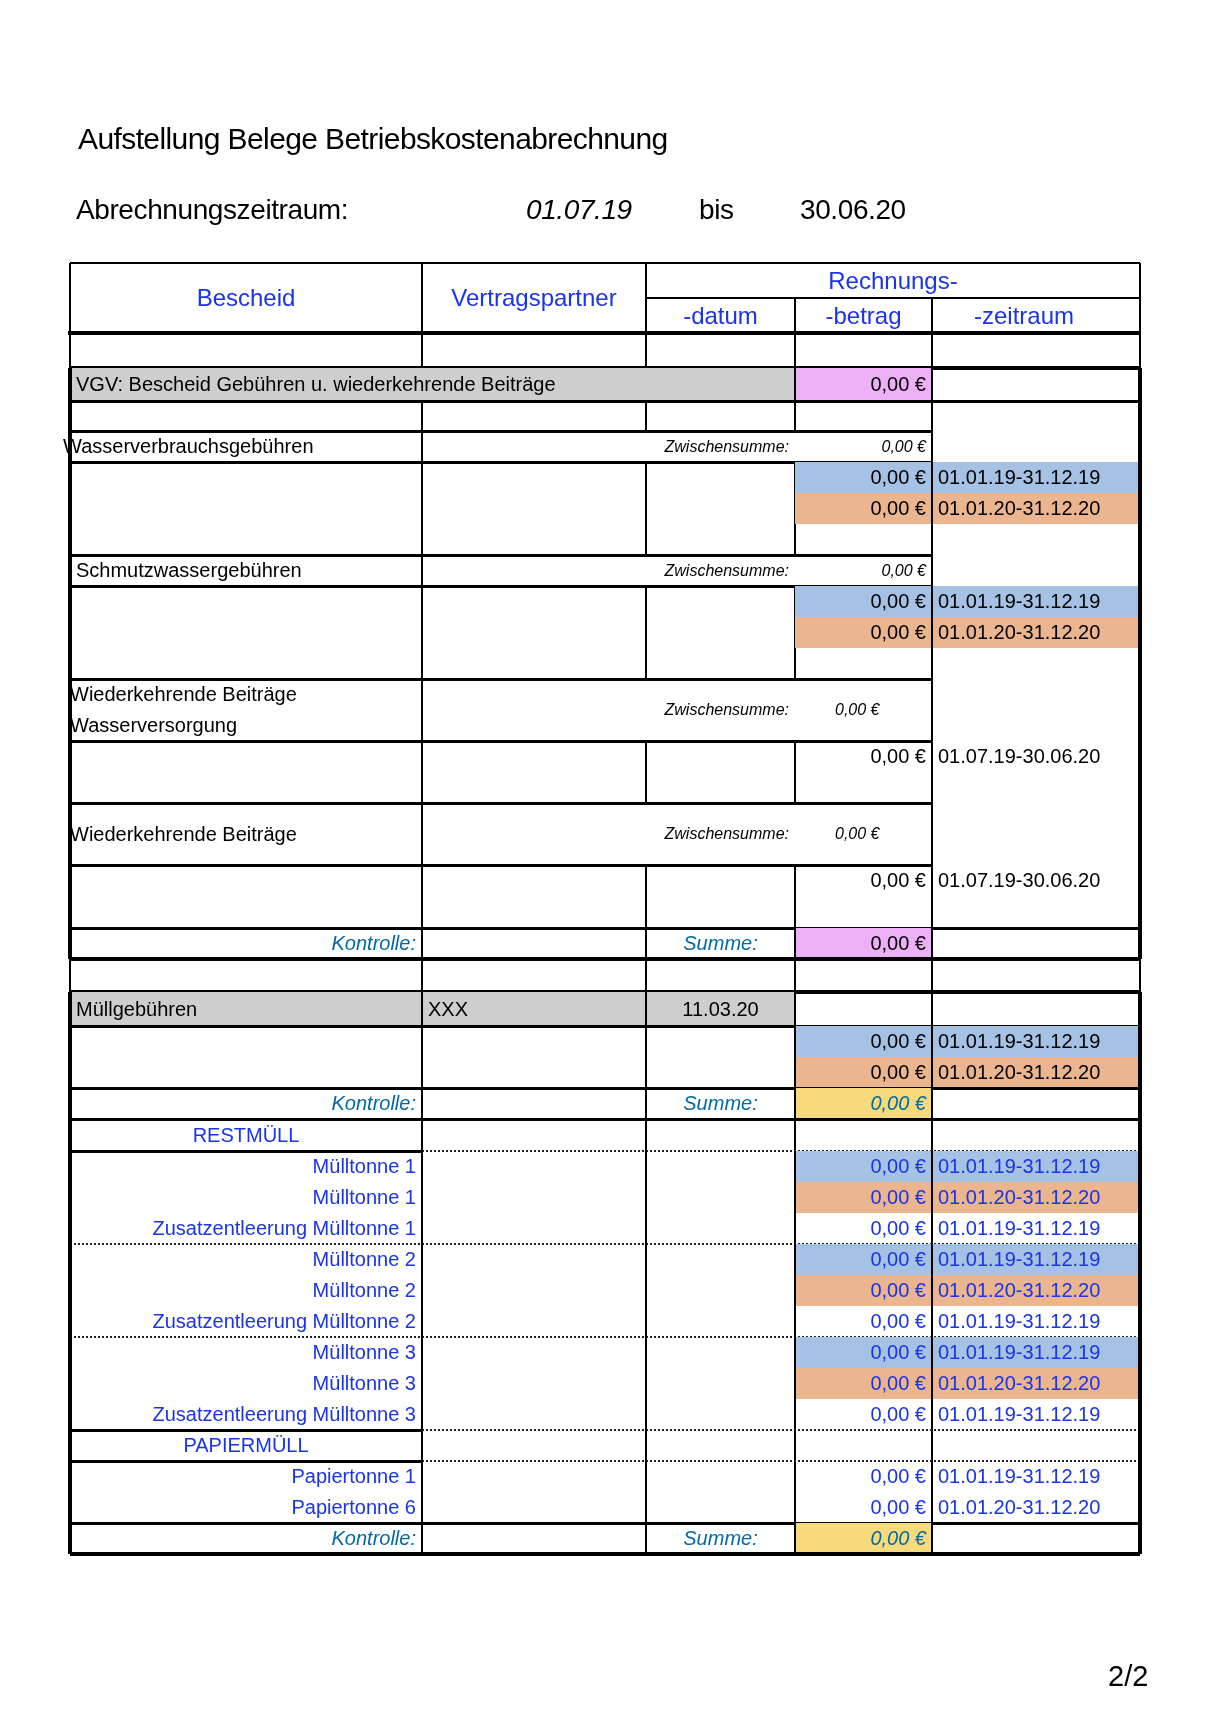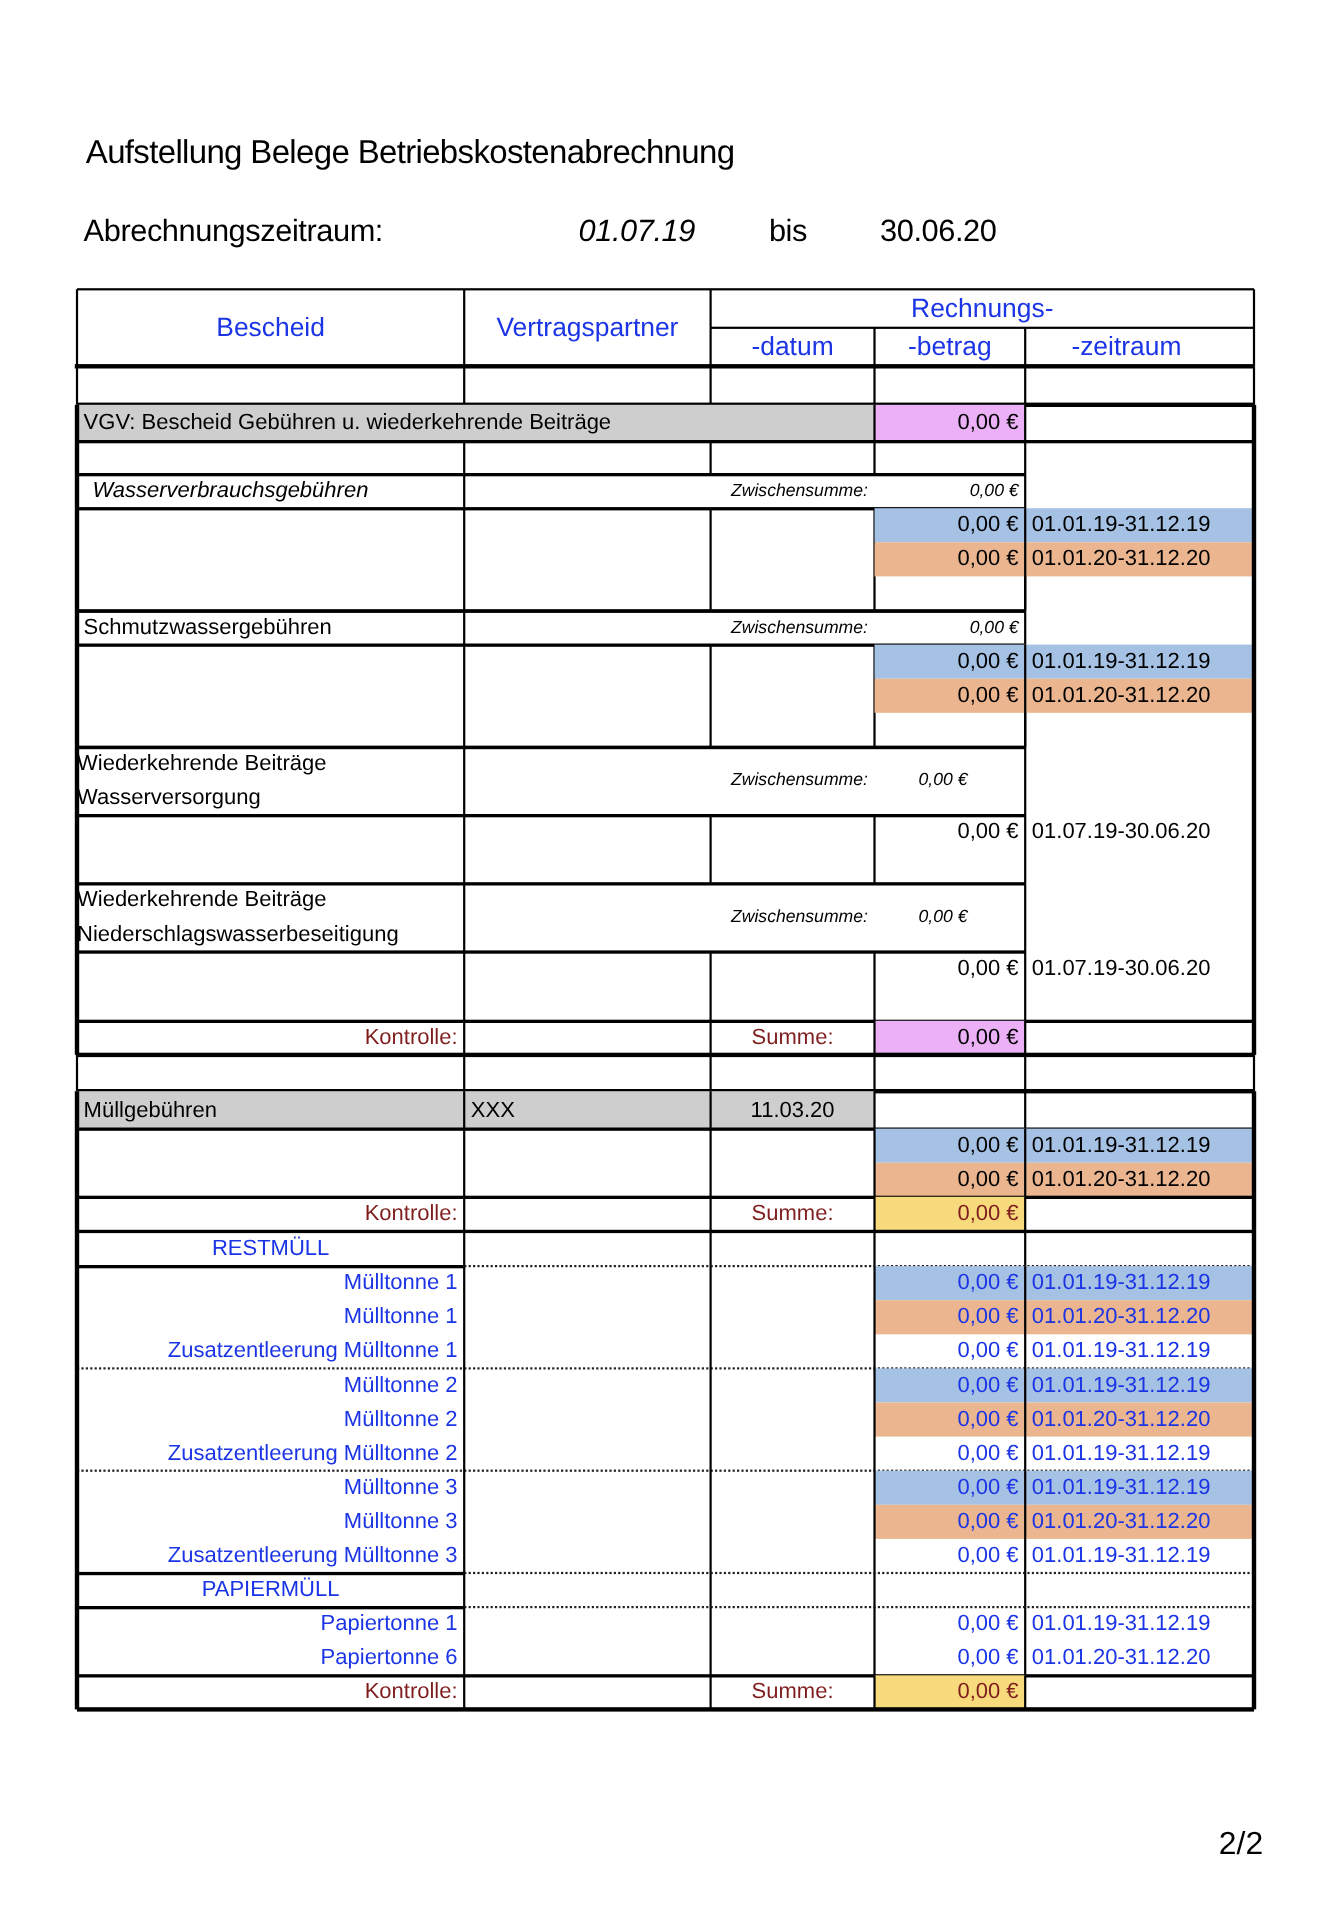--- a/index.html
+++ b/index.html
@@ -9,21 +9,21 @@
   .sub{top:194px;font-size:28px;letter-spacing:-0.4px;}
   .pagenum{left:1108px;top:1660px;font-size:29px;}
   .hline{position:absolute;background:#000;}
   .vline{position:absolute;background:#000;}
   .dotted{position:absolute;height:0;border-top:2px dotted #222;}
   .cell{position:absolute;box-sizing:border-box;display:flex;align-items:center;font-size:20px;white-space:nowrap;overflow:visible;}
   .r{justify-content:flex-end;padding-right:6px;}
   .c{justify-content:center;}
   .l{justify-content:flex-start;padding-left:6px;}
   .blue{color:#1a34e6;}
-  .green{color:#7f1d1d;}
+  .green{color:#0369a1;font-style:italic;}
   .ital{font-style:italic;font-size:16px;}
   .hdr{color:#1a34e6;font-size:24px;}
   .fill-grey{background:#cfcecf;}
   .fill-pink{background:#ebb0f5;}
   .fill-blue{background:#a5c1e3;}
   .fill-orange{background:#eab58f;}
   .fill-yellow{background:#f7da7c;}
   .ml{flex-direction:column;align-items:flex-start;justify-content:center;line-height:31px;}
 </style>
 </head>
@@ -60,21 +60,21 @@
     <div class="vline" style="left: 1139px; top: 333px; width: 2px; height: 35px;"></div>
     <div class="cell l fill-grey" style="left: 70px; width: 725px; top: 368px; height: 33px;">VGV: Bescheid Gebühren u. wiederkehrende Beiträge</div>
     <div class="cell r fill-pink" style="left: 795px; width: 137px; top: 368px; height: 33px;">0,00 €</div>
     <div class="hline" style="left: 70px; top: 400px; width: 1070px; height: 3px;"></div>
     <div class="vline" style="left: 794px; top: 368px; width: 2px; height: 33px;"></div>
     <div class="vline" style="left: 931px; top: 368px; width: 2px; height: 33px;"></div>
     <div class="vline" style="left: 421px; top: 401px; width: 2px; height: 30px;"></div>
     <div class="vline" style="left: 645px; top: 401px; width: 2px; height: 30px;"></div>
     <div class="vline" style="left: 794px; top: 401px; width: 2px; height: 30px;"></div>
     <div class="vline" style="left: 931px; top: 401px; width: 2px; height: 30px;"></div>
-    <div class="cell l" style="left: 78px; width: 352px; top: 431px; height: 31px; font-style: italic;">Wasserverbrauchsgebühren</div>
+    <div class="cell l" style="left: 57px; width: 352px; top: 431px; height: 31px;">Wasserverbrauchsgebühren</div>
     <div class="cell r ital" style="left: 646px; width: 149px; top: 431px; height: 31px;">Zwischensumme:</div>
     <div class="cell r ital" style="left: 795px; width: 137px; top: 431px; height: 31px;">0,00 €</div>
     <div class="hline" style="left: 70px; top: 430px; width: 862px; height: 3px;"></div>
     <div class="hline" style="left: 70px; top: 461px; width: 862px; height: 3px;"></div>
     <div class="vline" style="left: 421px; top: 431px; width: 2px; height: 124px;"></div>
     <div class="vline" style="left: 645px; top: 462px; width: 2px; height: 93px;"></div>
     <div class="vline" style="left: 794px; top: 462px; width: 2px; height: 93px;"></div>
     <div class="vline" style="left: 931px; top: 431px; width: 2px; height: 124px;"></div>
     <div class="cell r fill-blue" style="left: 795px; width: 137px; top: 462px; height: 31px;">0,00 €</div>
     <div class="cell l fill-blue" style="left: 932px; width: 208px; top: 462px; height: 31px;">01.01.19-31.12.19</div>
@@ -102,21 +102,20 @@
     <div class="hline" style="left: 70px; top: 678px; width: 862px; height: 3px;"></div>
     <div class="hline" style="left: 70px; top: 740px; width: 862px; height: 3px;"></div>
     <div class="vline" style="left: 421px; top: 679px; width: 2px; height: 124px;"></div>
     <div class="vline" style="left: 645px; top: 741px; width: 2px; height: 62px;"></div>
     <div class="vline" style="left: 794px; top: 741px; width: 2px; height: 62px;"></div>
     <div class="vline" style="left: 931px; top: 679px; width: 2px; height: 124px;"></div>
     <div class="cell r " style="left: 795px; width: 137px; top: 741px; height: 31px;">0,00 €</div>
     <div class="cell l " style="left: 932px; width: 208px; top: 741px; height: 31px;">01.07.19-30.06.20</div>
     <div class="cell ml" style="left: 70px; width: 352px; top: 803px; height: 62px;">
       <div>Wiederkehrende Beiträge</div>
-      <div>Niederschlagswasserbeseitigung</div>
     </div>
     <div class="cell r ital" style="left: 646px; width: 149px; top: 803px; height: 62px;">Zwischensumme:</div>
     <div class="cell ital" style="left: 835px; width: 100px; top: 803px; height: 62px;">0,00 €</div>
     <div class="hline" style="left: 70px; top: 802px; width: 862px; height: 3px;"></div>
     <div class="hline" style="left: 70px; top: 864px; width: 862px; height: 3px;"></div>
     <div class="vline" style="left: 421px; top: 803px; width: 2px; height: 125px;"></div>
     <div class="vline" style="left: 645px; top: 865px; width: 2px; height: 63px;"></div>
     <div class="vline" style="left: 794px; top: 865px; width: 2px; height: 63px;"></div>
     <div class="vline" style="left: 931px; top: 803px; width: 2px; height: 125px;"></div>
     <div class="cell r " style="left: 795px; width: 137px; top: 865px; height: 31px;">0,00 €</div>

